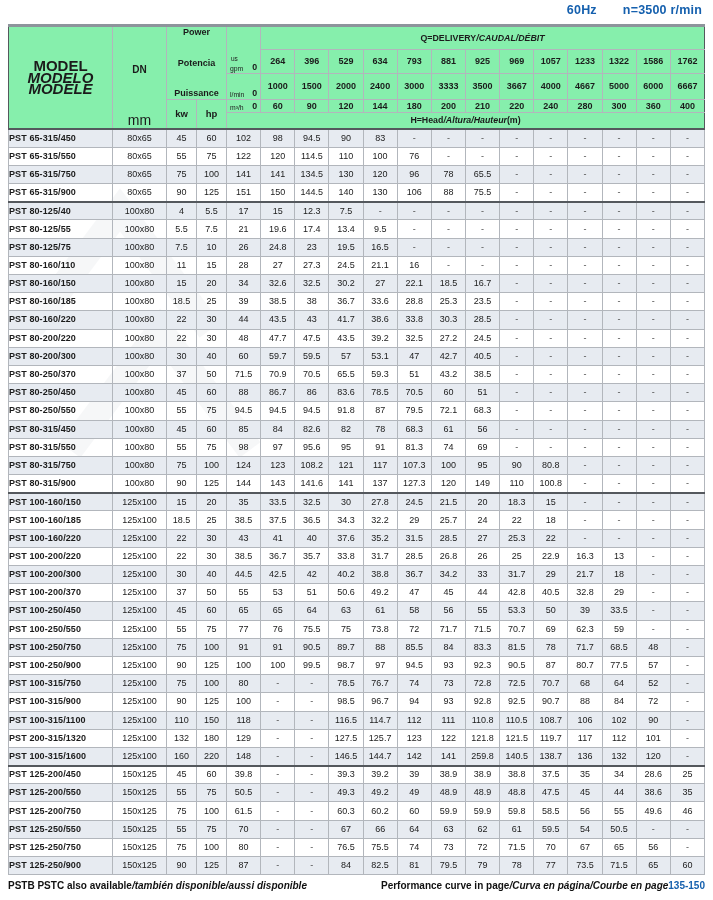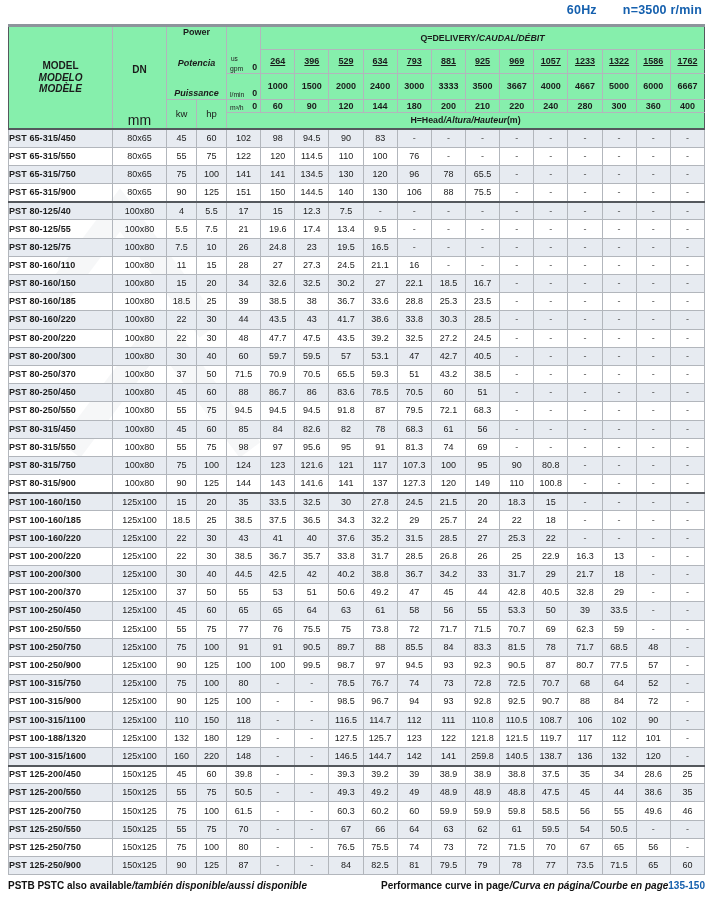--- a/index.html
+++ b/index.html
@@ -29,32 +29,32 @@
   }
   col.c-model{width:104px;}
   col.c-dn{width:54px;}
   col.c-kw{width:30px;}
   col.c-hp{width:30px;}
   
 
   
   thead td{padding:0;vertical-align:middle;text-align:center;background:#86efac;}
   tr.hr1 td{height:12px;}
-  tr.hr2 td{height:12px;text-decoration:underline;}
+  tr.hr2 td{height:12px;}
   tr.hr3 td{height:13px;}
   tr.hr4 td{height:13px;}
   tr.hr5 td{height:13px;}
-  td.model-h{font-weight:bold;font-size:10px;line-height:11.5px;border-right:1px solid var(--light);border-bottom:2px solid var(--dark);}
+  td.model-h{font-weight:bold;font-size:15px;line-height:11.5px;border-right:1px solid var(--light);border-bottom:2px solid var(--dark);}
   td.model-h .it{font-style:italic;display:block;}
   td.model-h .up{display:block;}
   td.dn-h{font-weight:bold;font-size:10px;border-right:1px solid var(--light);}
   td.power-h{font-weight:bold;font-size:9px;line-height:10.5px;border-right:1px solid var(--light);border-bottom:1px solid var(--light);}
-  td.power-h .it{font-style:italic;display:block;margin-top:20px;}
+  td.power-h .it{display:block;margin-top:20px;}
   td.power-h .up{display:block;}
-  td.kwhp{font-weight:normal;font-size:9.5px;border-bottom:2px solid var(--dark);}
+  td.kwhp{font-weight:bold;font-size:9.5px;border-bottom:2px solid var(--dark);}
   td.kw-h{border-right:1px solid var(--light);}
   td.hp-h{border-right:1px solid var(--light);}
   td.mm-h{font-weight:normal;font-size:14px;border-right:1px solid var(--light);border-bottom:2px solid var(--dark);}
   td.unitcell{border-bottom:1px solid var(--light);border-right:1px solid var(--light);vertical-align:bottom;}
   td.unitcell .u-top{font-size:6.5px;text-align:left;padding-left:4px;line-height:6.5px;color:#222;}
   td.unitcell .u-bot{display:flex;justify-content:space-between;align-items:flex-end;padding:0 3px 1px 3px;}
   td.unitcell .u-bot span{font-size:6.8px;color:#222;}
   td.unitcell .u-bot b{font-size:8.8px;line-height:8.8px;}
   td.flow-num{font-weight:bold;font-size:9px;border-left:1px solid var(--light);border-bottom:1px solid var(--light);}
   td.q-title{font-weight:bold;font-size:8.8px;border-bottom:1px solid var(--light);}
@@ -562,21 +562,21 @@
         <td class="c-head dash">-</td>
         <td class="c-head dash">-</td>
       </tr>
       <tr class="shade">
         <td class="c-model">PST 80-315/750</td>
         <td class="c-dn">100x80</td>
         <td class="c-kw">75</td>
         <td class="c-hp">100</td>
         <td class="c-head">124</td>
         <td class="c-head">123</td>
-        <td class="c-head">121.6</td>
+        <td class="c-head">108.2</td>
         <td class="c-head">121</td>
         <td class="c-head">117</td>
         <td class="c-head">107.3</td>
         <td class="c-head">100</td>
         <td class="c-head">95</td>
         <td class="c-head">90</td>
         <td class="c-head">80.8</td>
         <td class="c-head dash">-</td>
         <td class="c-head dash">-</td>
         <td class="c-head dash">-</td>
@@ -856,21 +856,21 @@
         <td class="c-head">111</td>
         <td class="c-head">110.8</td>
         <td class="c-head">110.5</td>
         <td class="c-head">108.7</td>
         <td class="c-head">106</td>
         <td class="c-head">102</td>
         <td class="c-head">90</td>
         <td class="c-head dash">-</td>
       </tr>
       <tr class="">
-        <td class="c-model">PST 100-188/1320</td>
+        <td class="c-model">PST 200-315/1320</td>
         <td class="c-dn">125x100</td>
         <td class="c-kw">132</td>
         <td class="c-hp">180</td>
         <td class="c-head">129</td>
         <td class="c-head dash">-</td>
         <td class="c-head dash">-</td>
         <td class="c-head">127.5</td>
         <td class="c-head">125.7</td>
         <td class="c-head">123</td>
         <td class="c-head">122</td>

